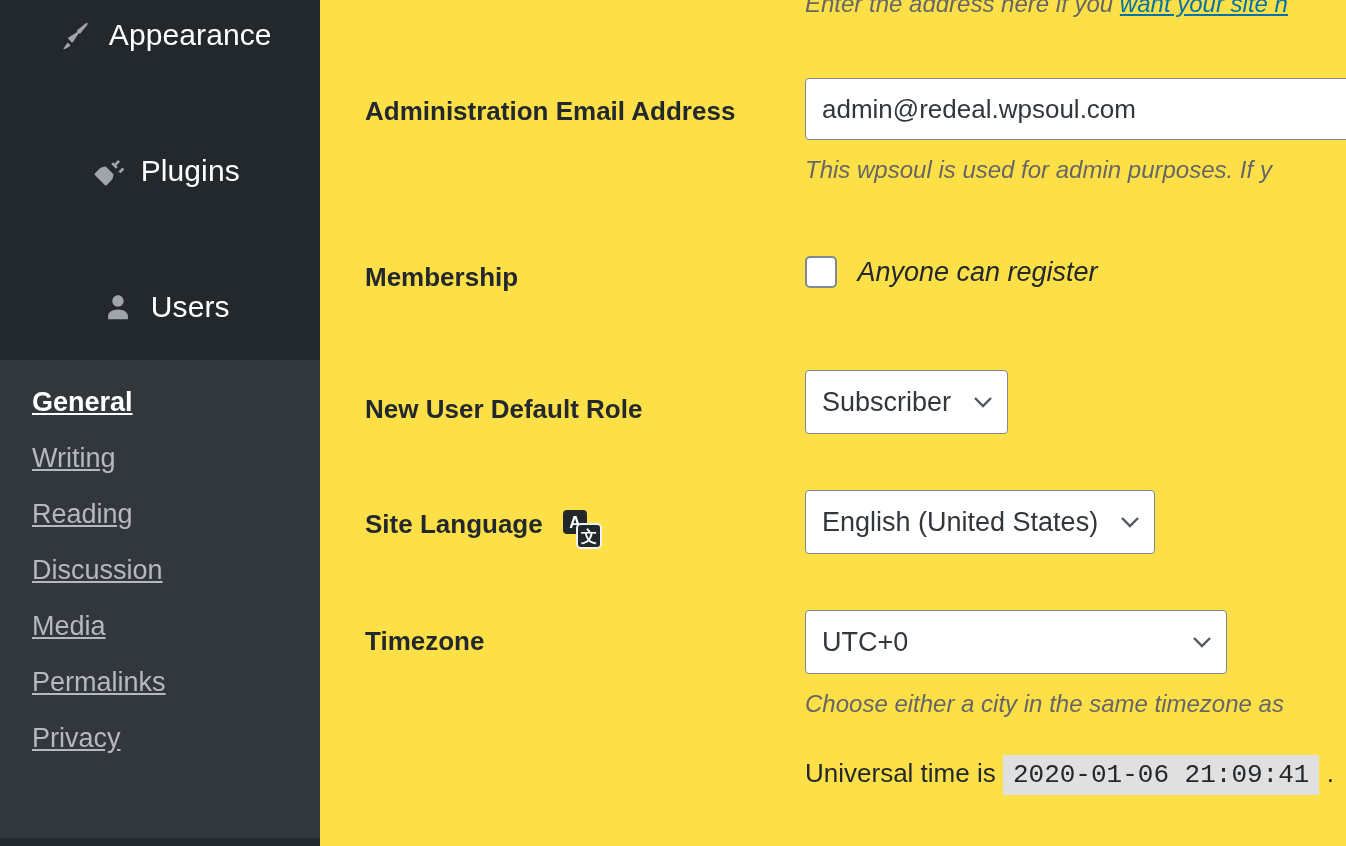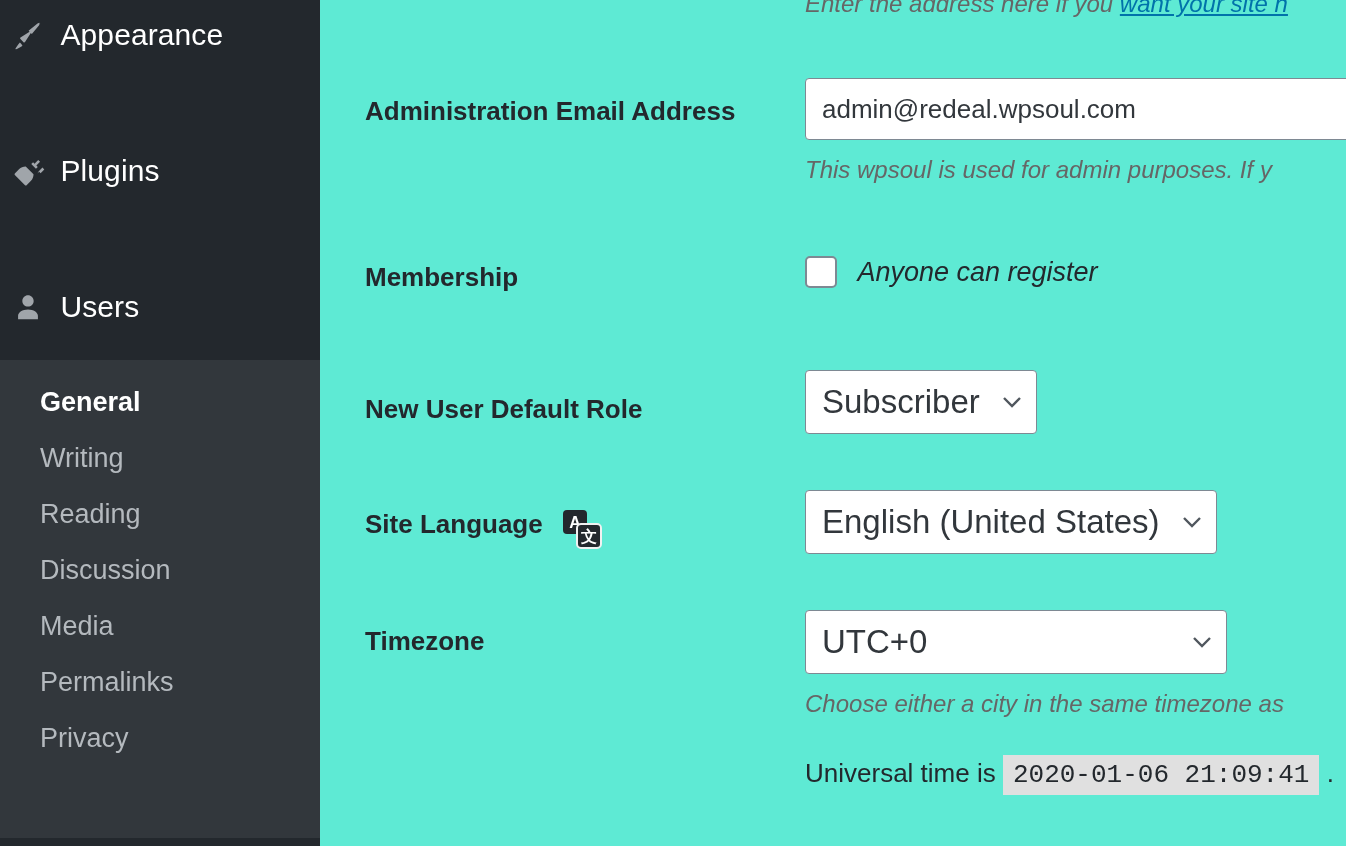--- a/index.html
+++ b/index.html
@@ -31,20 +31,21 @@
   }
 
   .menu-top {
     position: relative;
     display: block;
     height: 68px;
     line-height: 68px;
     color: #ffffff;
     background: #23282d;
     white-space: nowrap;
+    text-align: center;
   }
 
   .menu-top .mi-icon {
     display: inline-block;
     width: 56px;
     text-align: center;
     vertical-align: middle;
     height: 68px;
     line-height: 68px;
   }
@@ -84,24 +85,25 @@
   .submenu-wrap {
     background: #32373c;
     padding: 14px 0 22px 0;
     min-height: 480px;
   }
 
   .submenu-item {
     display: block;
     height: 56px;
     line-height: 56px;
-    padding-left: 40px;
+    padding-left: 32px;
     font-size: 27px;
     color: #b4b9be;
     white-space: nowrap;
+    text-decoration: underline;
   }
   .submenu-item.current {
     color: #ffffff;
     font-weight: bold;
   }
 
   .menu-bottom-strip {
     position: absolute;
     left: 0;
     bottom: 0;
@@ -110,21 +112,21 @@
     background: #23282d;
   }
 
   
   .content {
     position: absolute;
     left: 320px;
     top: 0;
     width: 1026px;
     height: 846px;
-    background: #5eead4;
+    background: #fde047;
     overflow: hidden;
   }
 
   .form-row {
     position: absolute;
     left: 0;
     width: 1026px;
   }
 
   .row-label {
@@ -175,21 +177,21 @@
     background: #fff;
     border: 1px solid #7e8993;
     border-radius: 4px;
     vertical-align: middle;
   }
   .select-box .sel-text {
     display: inline-block;
     height: 62px;
     line-height: 62px;
     padding: 0 56px 0 16px;
-    font-size: 33px;
+    font-size: 27px;
     color: #32373c;
     white-space: nowrap;
   }
   .select-box .chev {
     position: absolute;
     right: 14px;
     top: 50%;
     margin-top: -7px;
     width: 20px;
     height: 14px;

